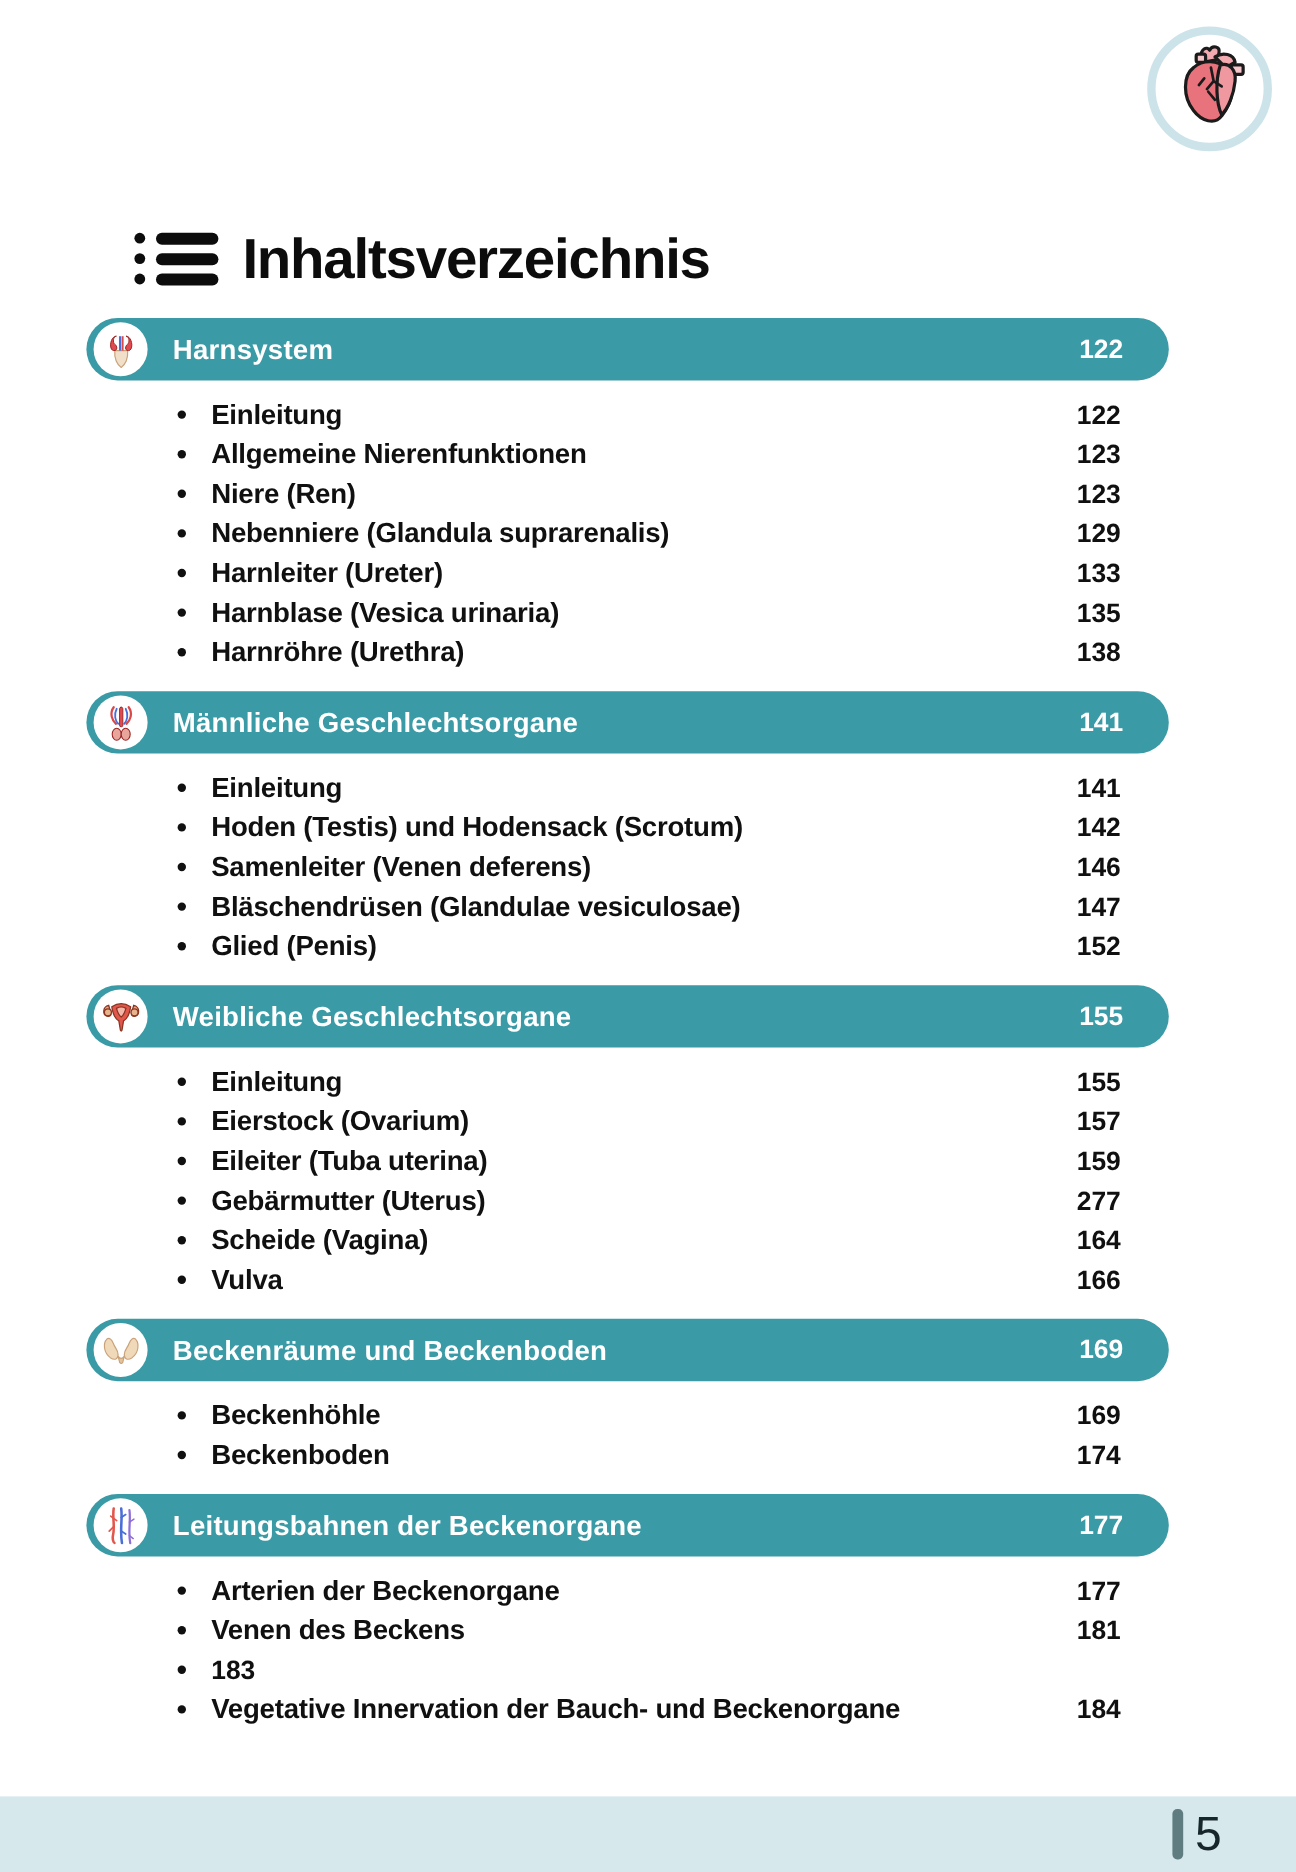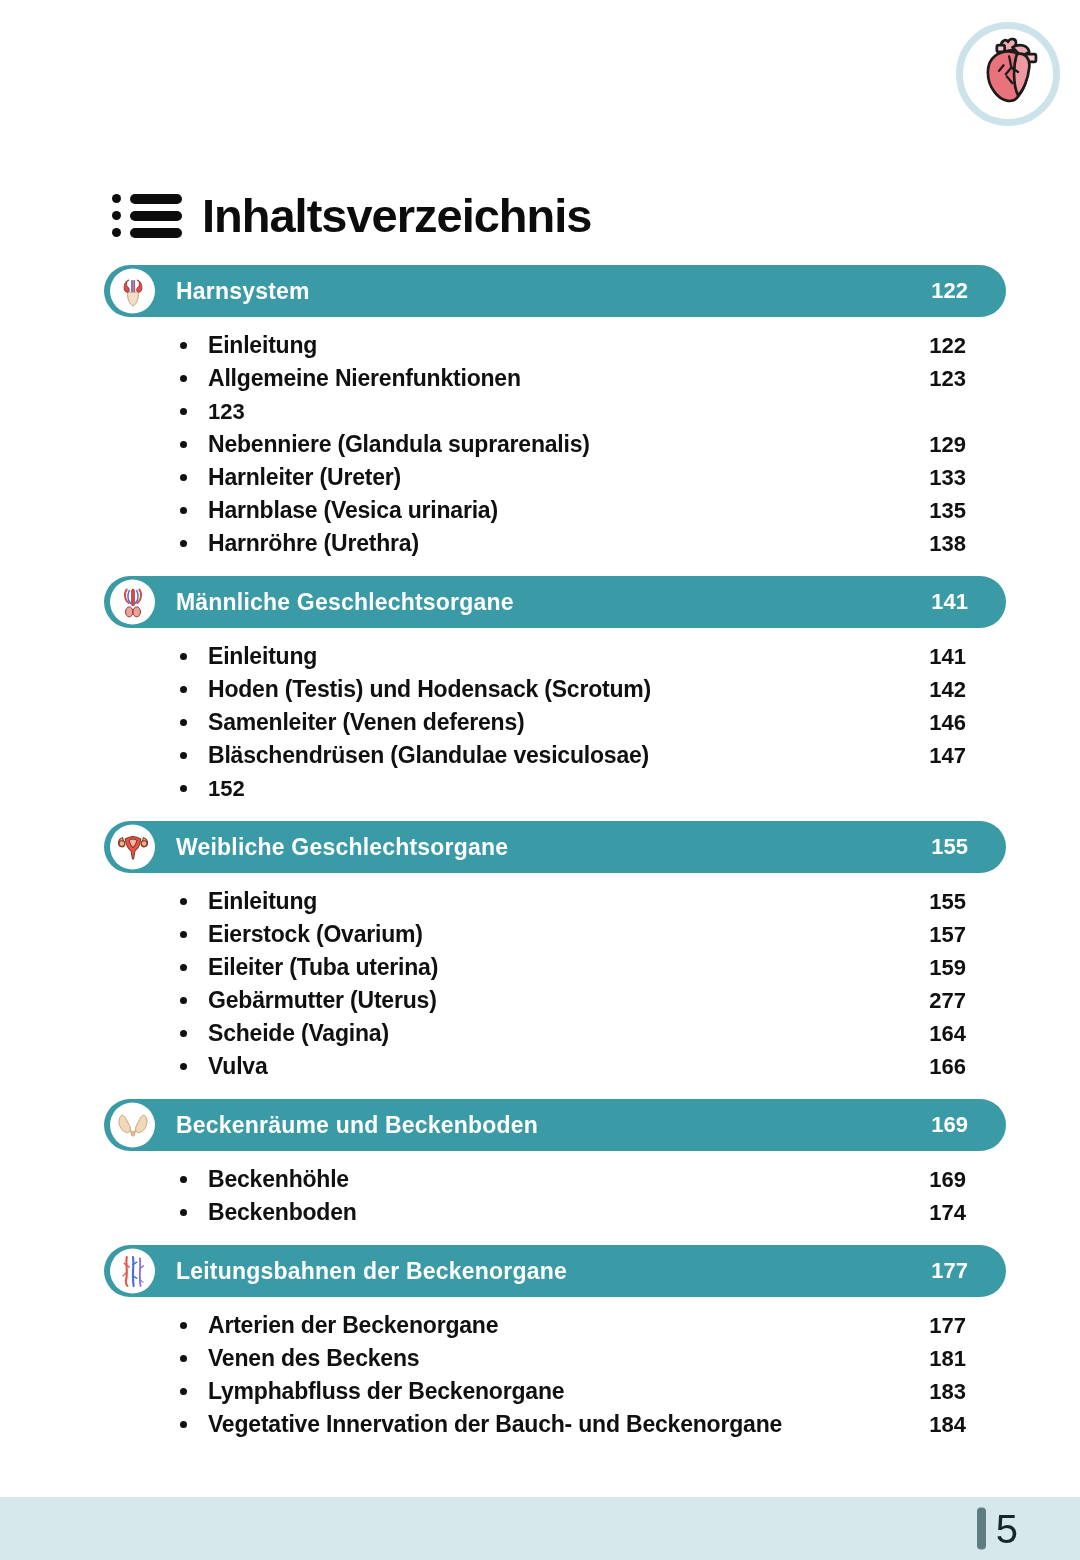--- a/index.html
+++ b/index.html
@@ -13,21 +13,21 @@
 
   
   .title-row{ position:absolute; top:188px; left:112px; display:flex; align-items:center; gap:20px; }
   .list-icon{ display:flex; flex-direction:column; gap:7px; }
   .list-icon .row{ display:flex; align-items:center; gap:9px; }
   .list-icon .dot{ width:9px; height:9px; border-radius:50%; background:#0c0c0c; }
   .list-icon .bar{ width:52px; height:10px; border-radius:6px; background:#0c0c0c; }
   .page-title{ font-size:47px; font-weight:bold; color:#0c0c0c; letter-spacing:-1px; }
 
   
-  .toc{ position:absolute; top:265px; left:104px; width:902px; }
+  .toc{ position:absolute; top:265px; left:72px; width:902px; }
   .section-header{ position:relative; height:52px; background:#3a9aa5; border-radius:27px;
     display:flex; align-items:center; padding:0 38px 0 72px; color:#ffffff; }
   .icon-circle{ position:absolute; left:6px; top:50%; transform:translateY(-50%);
     width:45px; height:45px; background:#ffffff; border-radius:50%;
     display:flex; align-items:center; justify-content:center; }
   .section-title{ flex:1; font-size:23px; font-weight:bold; letter-spacing:.2px; }
   .section-page{ font-size:22px; font-weight:bold; }
   .items{ padding:12px 0 16px 0; }
   .item{ height:33px; display:flex; align-items:center; padding:0 40px 0 76px; }
   .bullet{ width:7px; height:7px; border-radius:50%; background:#101010; margin-right:21px; flex:none; }
@@ -98,20 +98,21 @@
         <span class="item-label">Einleitung</span>
         <span class="item-page">122</span>
       </div>
       <div class="item">
         <span class="bullet"></span>
         <span class="item-label">Allgemeine Nierenfunktionen</span>
         <span class="item-page">123</span>
       </div>
       <div class="item">
         <span class="bullet"></span>
+        <span class="item-label">Niere (Ren)</span>
         <span class="item-page">123</span>
       </div>
       <div class="item">
         <span class="bullet"></span>
         <span class="item-label">Nebenniere (Glandula suprarenalis)</span>
         <span class="item-page">129</span>
       </div>
       <div class="item">
         <span class="bullet"></span>
         <span class="item-label">Harnleiter (Ureter)</span>
@@ -161,20 +162,21 @@
         <span class="item-label">Samenleiter (Venen deferens)</span>
         <span class="item-page">146</span>
       </div>
       <div class="item">
         <span class="bullet"></span>
         <span class="item-label">Bläschendrüsen (Glandulae vesiculosae)</span>
         <span class="item-page">147</span>
       </div>
       <div class="item">
         <span class="bullet"></span>
+        <span class="item-label">Glied (Penis)</span>
         <span class="item-page">152</span>
       </div>
     </div>
     <div class="section-header">
       <span class="icon-circle">
         <svg width="34" height="30" viewBox="0 0 52 46">
           <g stroke="#8a3320" stroke-width="1.6">
             <path d="M10 8 C2 10 2 20 8 22 C13 23 15 18 12 15 Z" fill="#e8a57b"></path>
             <path d="M42 8 C50 10 50 20 44 22 C39 23 37 18 40 15 Z" fill="#e8a57b"></path>
             <circle cx="9" cy="17" r="4.5" fill="#e8b48e"></circle>
@@ -266,21 +268,20 @@
         <span class="item-label">Arterien der Beckenorgane</span>
         <span class="item-page">177</span>
       </div>
       <div class="item">
         <span class="bullet"></span>
         <span class="item-label">Venen des Beckens</span>
         <span class="item-page">181</span>
       </div>
       <div class="item">
         <span class="bullet"></span>
-        <span class="item-label">Lymphabfluss der Beckenorgane</span>
         <span class="item-page">183</span>
       </div>
       <div class="item">
         <span class="bullet"></span>
         <span class="item-label">Vegetative Innervation der Bauch- und Beckenorgane</span>
         <span class="item-page">184</span>
       </div>
     </div>
   </div>
 

